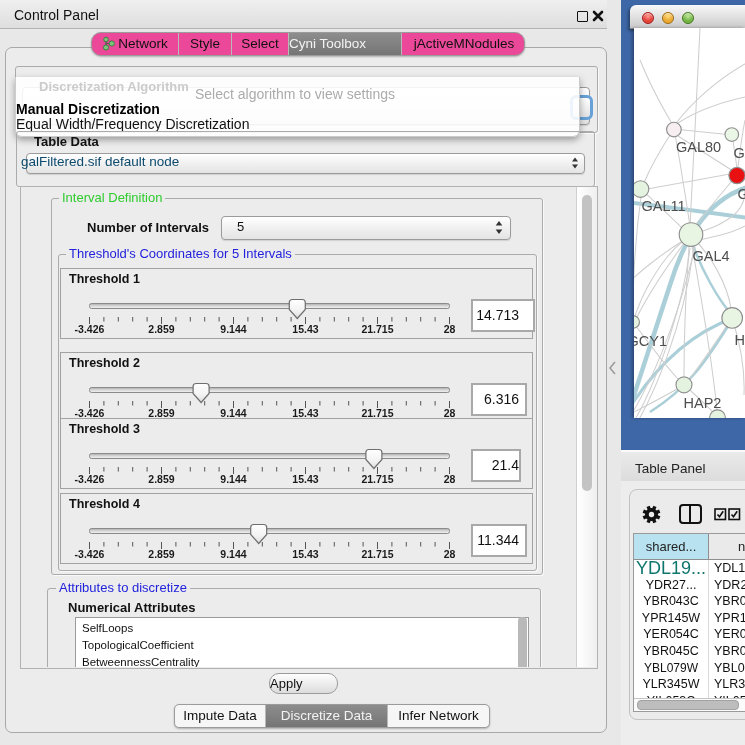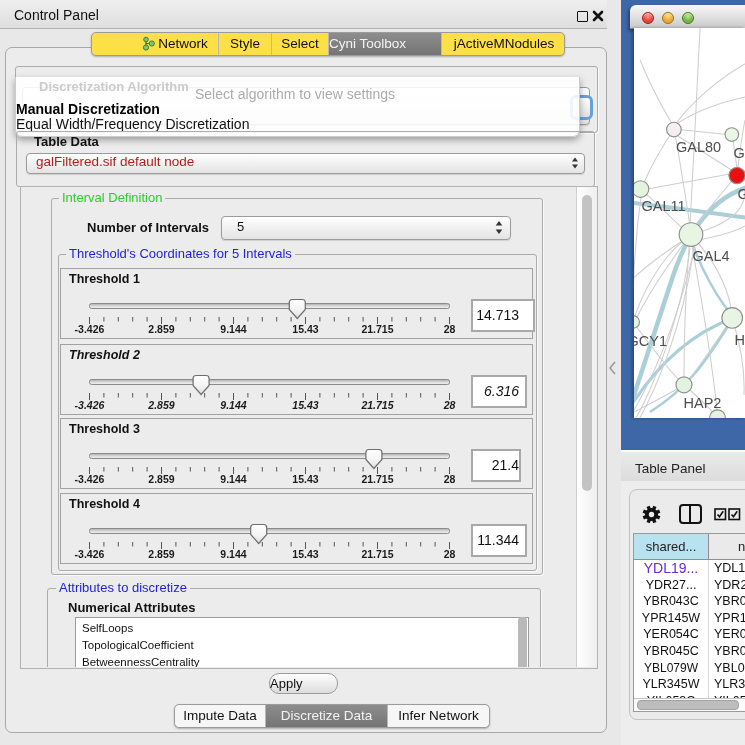--- a/index.html
+++ b/index.html
@@ -18,21 +18,21 @@
 </style></head>
 <body>
 
 <div class="abs" style="left:0;top:0;width:607px;height:28px;background:linear-gradient(#efefef,#dedede);border-bottom:1px solid #b3b3b3;"></div>
 <div class="abs" style="left:14px;top:7px;font-size:14px;color:#111;">Control Panel</div>
 <div class="abs" style="left:577px;top:11px;width:9px;height:9px;border:1.6px solid #111;border-radius:1px;"></div>
 <svg class="abs" style="left:592px;top:10px;" width="12" height="12">
     <path d="M2 2 L10 10 M10 2 L2 10" stroke="#111" stroke-width="2.6" stroke-linecap="round"></path>
   </svg>
 <div class="abs" style="left:5px;top:47px;width:600px;height:684px;background:#ececec;border:1px solid #a8a8a8;border-radius:7px;"></div>
-<div class="abs" style="left:91px;top:32px;width:432px;height:22px;background:#fde047;border:1px solid #9b9b9b;border-radius:5px;box-shadow:0 1px 2px rgba(0,0,0,.25);overflow:hidden;display:flex;padding-left:40px;">
+<div class="abs" style="left:91px;top:32px;width:432px;height:22px;background:#ec4899;border:1px solid #9b9b9b;border-radius:10px;box-shadow:0 1px 2px rgba(0,0,0,.25);overflow:hidden;display:flex;">
     <div class="tabtxt" style="width:86px;height:22px;line-height:22px;text-align:center;flex:none;color:#111;"><svg width="13" height="15" style="vertical-align:-3px;margin-right:3px;">
         <path d="M4 4 L4 11 M4 7.5 L9.5 7.5" stroke="#555" stroke-width="1.2" fill="none"></path>
         <circle cx="4" cy="3.5" r="2.3" fill="#7cc47c" stroke="#3e7d3e"></circle>
         <circle cx="4" cy="11.5" r="2.6" fill="#7cc47c" stroke="#3e7d3e"></circle>
         <circle cx="9.8" cy="7.5" r="2.6" fill="#7cc47c" stroke="#3e7d3e"></circle>
       </svg>Network</div>
     <div class="tabtxt" style="width:52px;height:22px;line-height:22px;text-align:center;flex:none;border-left:1px solid #b8b8b8;color:#111;">Style</div>
     <div class="tabtxt" style="width:56px;height:22px;line-height:22px;text-align:center;flex:none;border-left:1px solid #b8b8b8;color:#111;">Select</div>
     <div class="tabtxt" style="width:112px;height:22px;line-height:22px;text-align:left;flex:none;border-left:1px solid #b8b8b8;background:linear-gradient(#8d8d8d,#757575);color:#f3f3f3;">Cyni Toolbox</div>
     <div class="tabtxt" style="width:124px;height:22px;line-height:22px;text-align:center;flex:none;border-left:1px solid #b8b8b8;color:#111;">jActiveMNodules</div>
@@ -41,21 +41,21 @@
 <div class="combo" style="left:22px;top:87px;width:566px;height:36px;"></div>
 <div class="abs" style="left:570px;top:95px;width:17px;height:19px;border:3px solid #68a1d8;border-radius:6px;background:linear-gradient(#fff,#e3e3e3);"></div>
 <div class="abs" style="left:15px;top:77px;width:563px;height:59px;background:rgba(255,255,255,0.88);border:1px solid #cccccc;border-top:none;border-radius:0 0 7px 7px;box-shadow:0 3px 7px rgba(0,0,0,0.35);"></div>
 <div class="abs bold" style="left:16px;top:101px;font-size:14px;color:#000;">Manual Discretization</div>
 <div class="abs" style="left:16px;top:116px;font-size:14px;color:#111;">Equal Width/Frequency Discretization</div>
 <div class="abs bold" style="left:39px;top:79px;font-size:13px;color:#cbcbcb;">Discretization Algorithm</div>
 <div class="abs" style="left:195px;top:86px;font-size:14px;color:#ababab;">Select algorithm to view settings</div>
 <div class="grp" style="left:16px;top:131px;width:577px;height:54px;"></div>
 <div class="abs bold" style="left:34px;top:134px;font-size:13px;color:#111;">Table Data</div>
 <div class="combo" style="left:26px;top:153px;width:557px;height:19px;"></div>
-<div class="abs" style="left:36px;top:154px;font-size:13.5px;color:#b91c1c;">galFiltered.sif default node</div>
+<div class="abs" style="left:21px;top:154px;font-size:13.5px;color:#0c4a6e;">galFiltered.sif default node</div>
 <svg class="abs" style="left:570px;top:157px;" width="10" height="12">
     <path d="M5 0.5 L8 4.5 L2 4.5 Z" fill="#333"></path>
     <path d="M5 11.5 L8 7.5 L2 7.5 Z" fill="#333"></path>
   </svg>
 <div class="abs" style="left:20px;top:186px;width:576px;height:481px;border:1px solid #b2b2b2;background:#ececec;overflow:hidden;">
 <div class="abs" style="left:555px;top:0;width:20px;height:480px;background:linear-gradient(to right,#ffffff,#efefef);border-left:1px solid #cfcfcf;"></div>
 <div class="abs" style="left:561px;top:8px;width:10px;height:296px;background:#c3c3c3;border-radius:5px;"></div>
 <div class="grp" style="left:30px;top:11px;width:490px;height:375px;"></div>
 <div class="gtitle" style="left:38px;top:4px;color:#2ecc2e;">Interval Definition</div>
 <div class="abs bold" style="left:66px;top:33px;font-size:13px;color:#111;">Number of Intervals</div>
@@ -113,21 +113,21 @@
       <text x="28.5" y="64.0" font-size="10.5" font-weight="bold" fill="#1a1a1a" text-anchor="middle" font-family="Liberation Sans,sans-serif">-3.426</text>
       <text x="100.5" y="64.0" font-size="10.5" font-weight="bold" fill="#1a1a1a" text-anchor="middle" font-family="Liberation Sans,sans-serif">2.859</text>
       <text x="172.5" y="64.0" font-size="10.5" font-weight="bold" fill="#1a1a1a" text-anchor="middle" font-family="Liberation Sans,sans-serif">9.144</text>
       <text x="244.5" y="64.0" font-size="10.5" font-weight="bold" fill="#1a1a1a" text-anchor="middle" font-family="Liberation Sans,sans-serif">15.43</text>
       <text x="316.5" y="64.0" font-size="10.5" font-weight="bold" fill="#1a1a1a" text-anchor="middle" font-family="Liberation Sans,sans-serif">21.715</text>
       <text x="388.5" y="64.0" font-size="10.5" font-weight="bold" fill="#1a1a1a" text-anchor="middle" font-family="Liberation Sans,sans-serif">28</text>
       <path d="M 228.2910010819067,40.5 L 228.2910010819067,33.5 Q 228.2910010819067,30.5 231.2910010819067,30.5 L 241.2910010819067,30.5 Q 244.2910010819067,30.5 244.2910010819067,33.5 L 244.2910010819067,40.5 L 236.2910010819067,49.5 Z" fill="url(#thg)" stroke="#6e6e6e" stroke-width="1.2"></path>
     </svg>
 <div class="valbox" style="left:410px;top:30px;width:46px;height:29px;line-height:29px;padding-right:14px;">14.713</div>
 </div>
-<div class="thpanel" style="left:60px;top:344px;width:471px;height:69px;font-style:italic;">
+<div class="thpanel" style="left:60px;top:352px;width:471px;height:69px;">
 <div class="abs bold" style="left:8px;top:3px;font-size:12.5px;color:#111;">Threshold 2</div>
 <svg width="470" height="69" style="position:absolute;left:0;top:0;">
       <defs>
         <linearGradient id="tg" x1="0" y1="0" x2="0" y2="1">
           <stop offset="0" stop-color="#ababab"></stop>
           <stop offset="0.5" stop-color="#d8d8d8"></stop>
           <stop offset="1" stop-color="#f5f5f5"></stop>
         </linearGradient>
         <linearGradient id="thg" x1="0" y1="0" x2="0" y2="1">
           <stop offset="0" stop-color="#ffffff"></stop>
@@ -378,21 +378,21 @@
     <rect x="1" y="1" width="10.5" height="10.5" fill="none" stroke="#111" stroke-width="1.6"></rect>
     <path d="M3.5 6.5 L5.5 8.8 L9.2 3.2" stroke="#111" stroke-width="1.6" fill="none"></path>
   </svg>
 <svg class="abs" style="left:728px;top:508px;" width="13" height="13">
     <rect x="1" y="1" width="10.5" height="10.5" fill="none" stroke="#111" stroke-width="1.6"></rect>
     <path d="M3.5 6.5 L5.5 8.8 L9.2 3.2" stroke="#111" stroke-width="1.6" fill="none"></path>
   </svg>
 <div class="abs" style="left:633px;top:533px;width:112px;height:177px;background:#fff;border:1px solid #9a9a9a;border-right:none;overflow:hidden;">
 <div class="abs" style="left:0;top:0;width:74px;height:25px;background:#b9e2f1;border-right:1px solid #8f8f8f;border-bottom:1px solid #8f8f8f;text-align:center;line-height:25px;font-size:13px;color:#222;">shared...</div>
 <div class="abs" style="left:75px;top:0;width:40px;height:25px;background:#eaeaea;border-bottom:1px solid #8f8f8f;line-height:25px;font-size:13px;color:#222;padding-left:29px;">na</div>
-<div class="abs" style="left:0;top:26.0px;width:74px;height:17px;text-align:center;font-size:14px;color:#6d28d9;line-height:16px;">YDL19...</div>
+<div class="abs" style="left:0;top:26.0px;width:74px;height:17px;text-align:center;font-size:18px;color:#0f766e;line-height:16px;">YDL19...</div>
 <div class="abs" style="left:80px;top:26.0px;width:40px;height:17px;font-size:12.5px;color:#111;line-height:16px;overflow:hidden;">YDL19</div>
 <div class="abs" style="left:0;top:42.6px;width:74px;height:17px;text-align:center;font-size:12.5px;color:#111;line-height:16px;">YDR27...</div>
 <div class="abs" style="left:80px;top:42.6px;width:40px;height:17px;font-size:12.5px;color:#111;line-height:16px;overflow:hidden;">YDR27</div>
 <div class="abs" style="left:0;top:59.2px;width:74px;height:17px;text-align:center;font-size:12.5px;color:#111;line-height:16px;">YBR043C</div>
 <div class="abs" style="left:80px;top:59.2px;width:40px;height:17px;font-size:12.5px;color:#111;line-height:16px;overflow:hidden;">YBR04</div>
 <div class="abs" style="left:0;top:75.8px;width:74px;height:17px;text-align:center;font-size:12.5px;color:#111;line-height:16px;">YPR145W</div>
 <div class="abs" style="left:80px;top:75.8px;width:40px;height:17px;font-size:12.5px;color:#111;line-height:16px;overflow:hidden;">YPR14</div>
 <div class="abs" style="left:0;top:92.4px;width:74px;height:17px;text-align:center;font-size:12.5px;color:#111;line-height:16px;">YER054C</div>
 <div class="abs" style="left:80px;top:92.4px;width:40px;height:17px;font-size:12.5px;color:#111;line-height:16px;overflow:hidden;">YER05</div>
 <div class="abs" style="left:0;top:109.0px;width:74px;height:17px;text-align:center;font-size:12.5px;color:#111;line-height:16px;">YBR045C</div>

